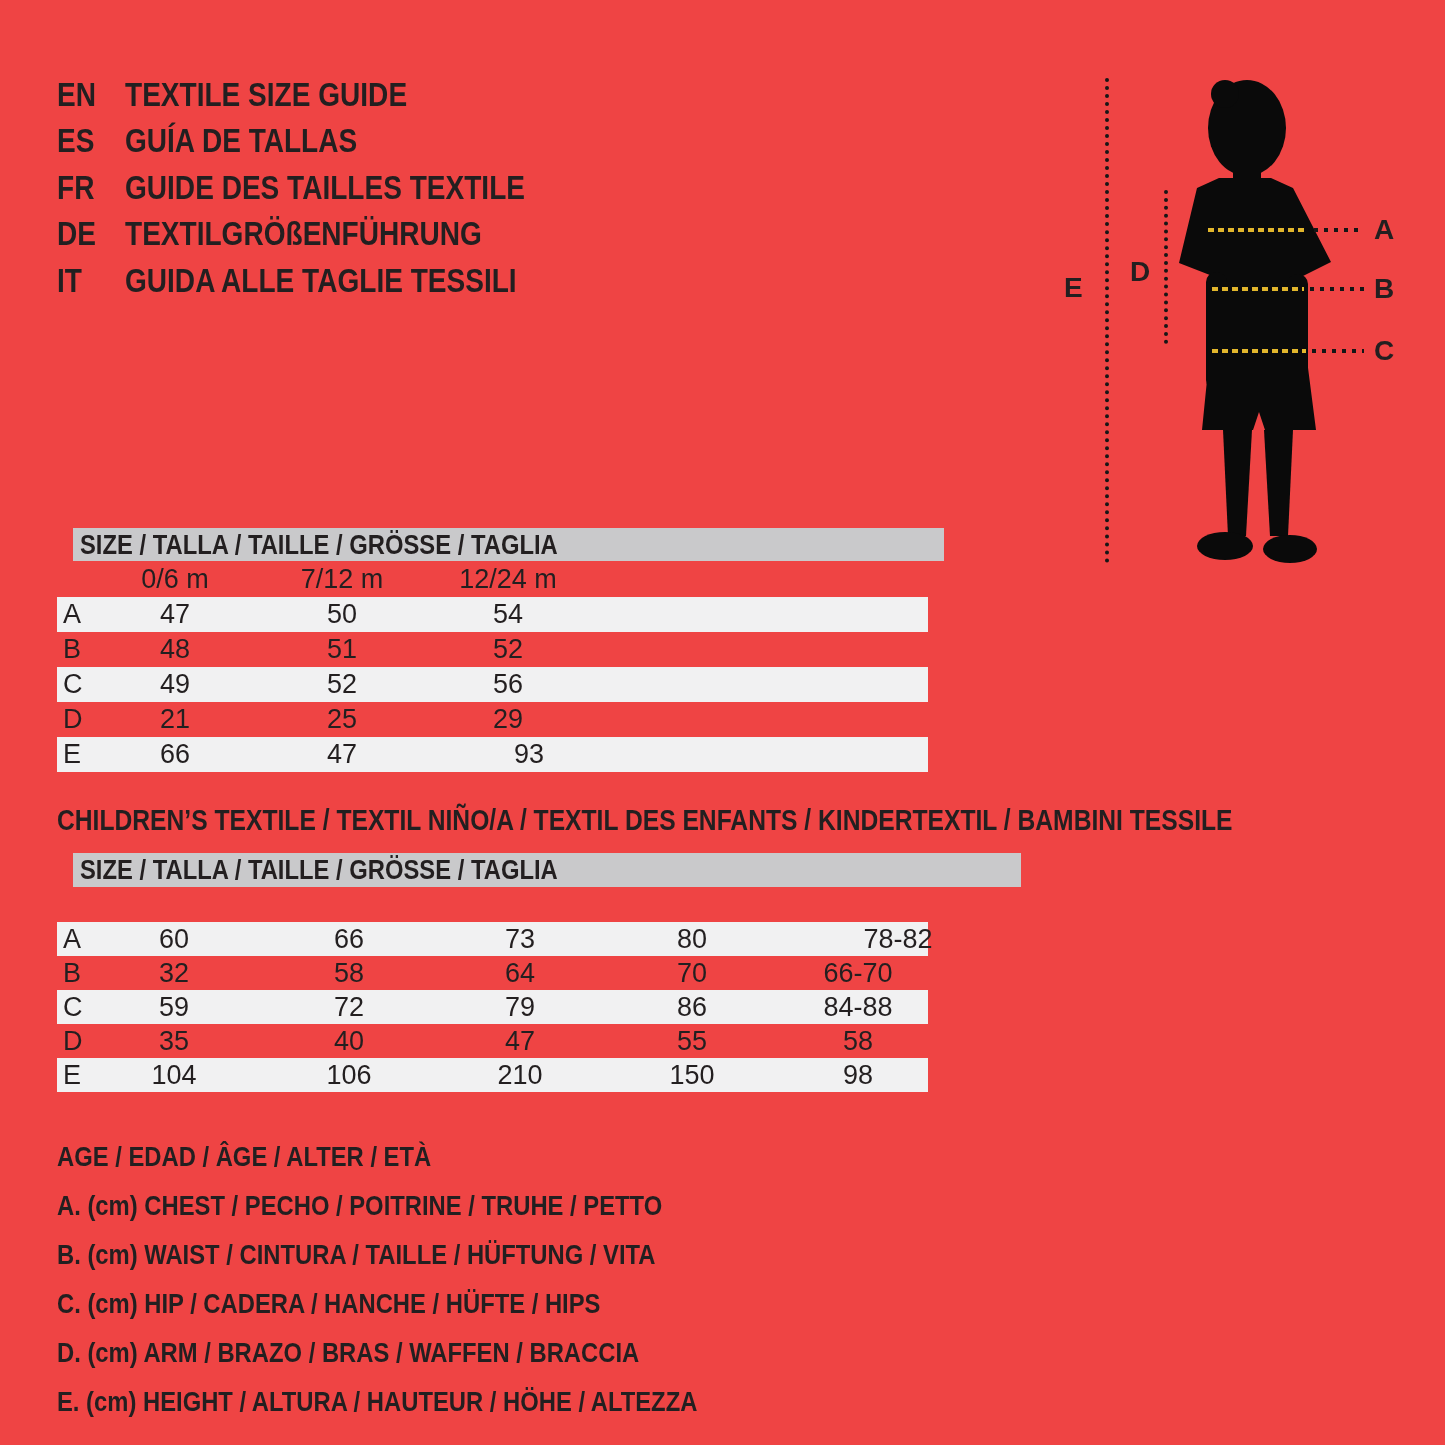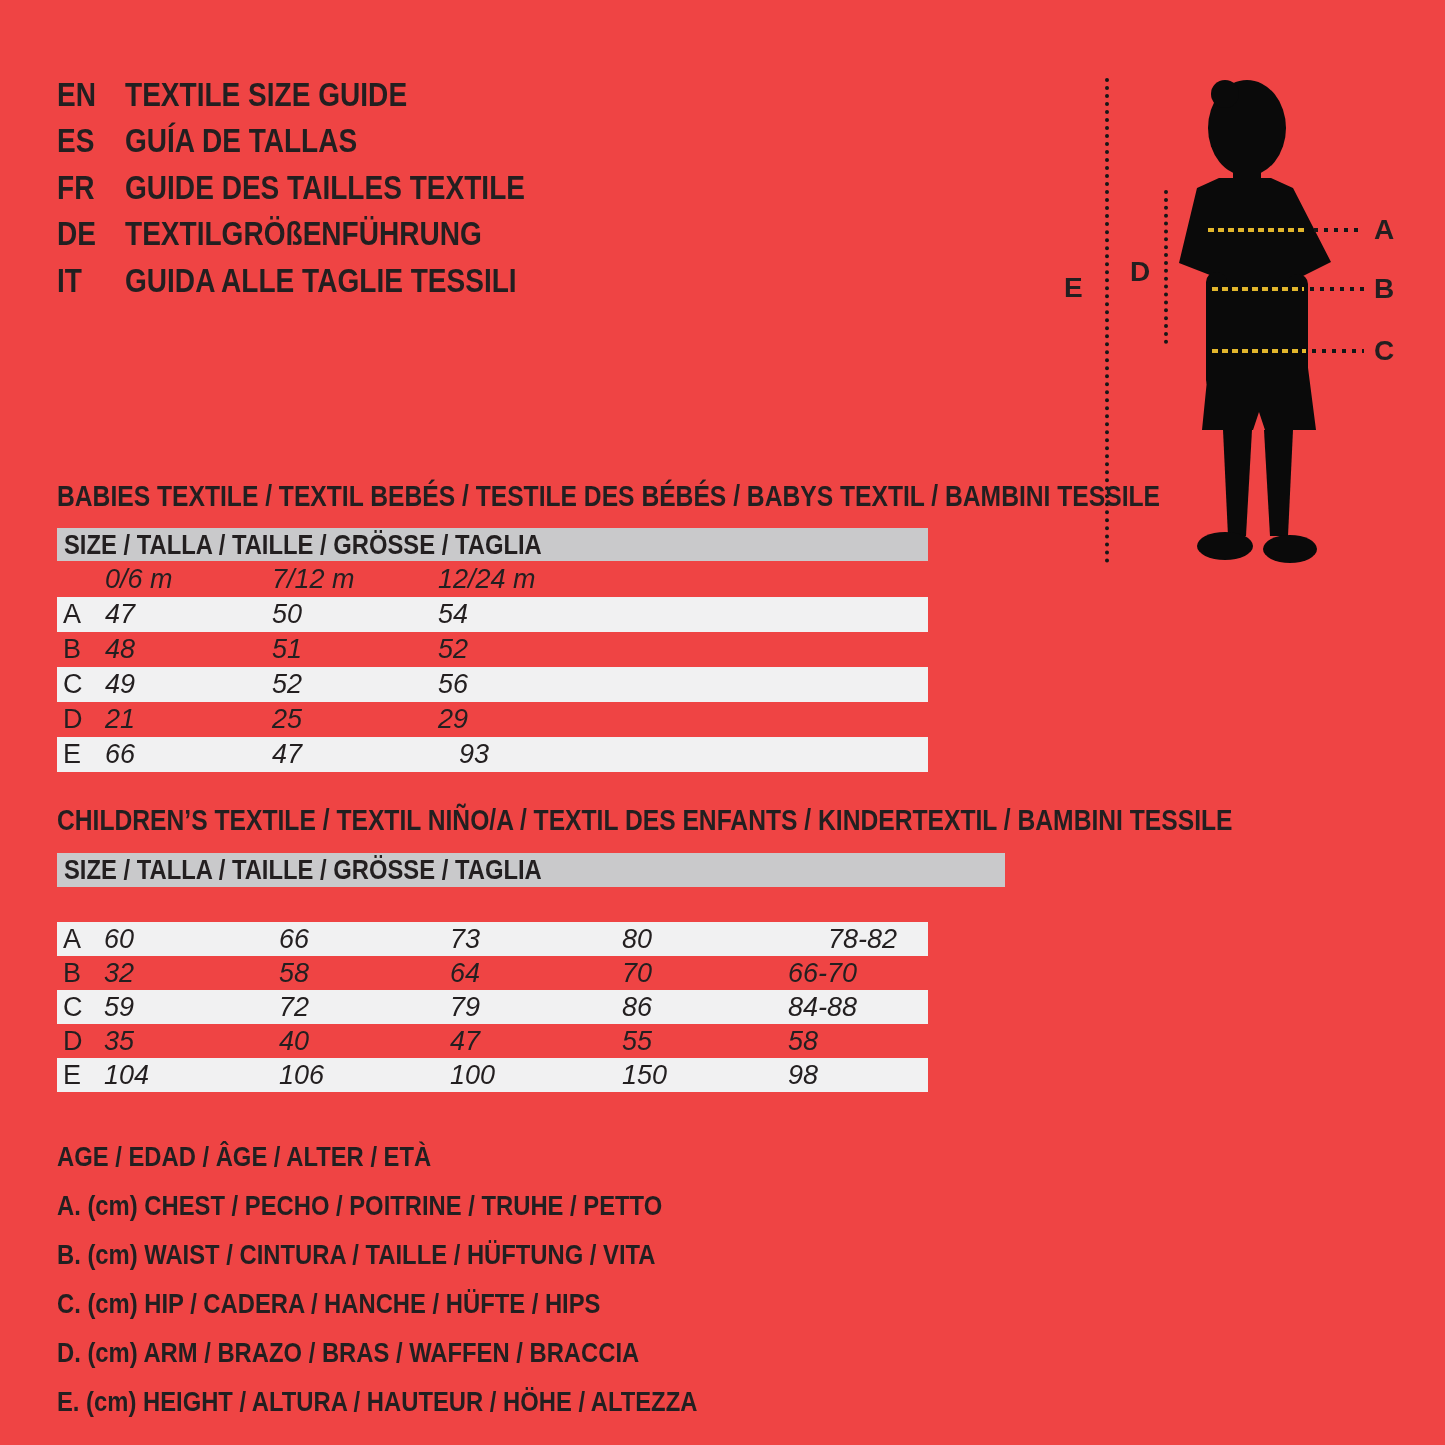--- a/index.html
+++ b/index.html
@@ -11,26 +11,26 @@
   
   .hrow{position:absolute;left:0;top:0;height:36px;line-height:36px;font-weight:bold;font-size:33px;}
   .hrow .lang{position:absolute;left:57px;}
   .hrow .htitle{position:absolute;left:125px;}
 
   
   .sect-heading{position:absolute;left:57px;height:30px;line-height:30px;font-size:29px;font-weight:bold;}
 
   
   .sizetable{position:absolute;left:57px;}
-  .bar{position:absolute;left:0;background:#c9c9cb;}
+  .bar{position:absolute;left:16px;background:#c9c9cb;}
   .bar .bartext{position:absolute;left:7px;top:0;font-size:28px;font-weight:bold;}
   .trow{position:absolute;left:0;width:871px;}
   .trow.stripe{background:#f1f1f2;}
   .rowlabel{position:absolute;left:6px;width:34px;font-size:27px;text-align:left;}
-  .cell{position:absolute;width:140px;font-size:27px;text-align:left;font-style:italic;}
+  .cell{position:absolute;width:140px;font-size:27px;text-align:center;}
 
   
   .legend-line{position:absolute;left:57px;height:30px;line-height:30px;font-size:28px;font-weight:bold;}
 
   
   .vdots{position:absolute;width:0;border-left:4px dotted #161616;}
   .hdots{position:absolute;height:4px;
          background:repeating-linear-gradient(90deg,#161616 0 4px,transparent 4px 10px);}
   .ydash{position:absolute;height:4px;
          background:repeating-linear-gradient(90deg,#e2b62c 0 6px,transparent 6px 10px);}
@@ -95,23 +95,20 @@
     <span class="mlabel" style="left:1374px;top:275px">B</span>
 
     <div class="hdots" style="left:1312px;top:349px;width:52px"></div>
     <div class="ydash" style="left:1212px;top:349px;width:94px"></div>
     <span class="mlabel" style="left:1374px;top:337px">C</span>
 
     <span class="mlabel" style="left:1130px;top:258px">D</span>
     <span class="mlabel" style="left:1064px;top:274px">E</span>
   </div>
 
-  <div class="sect-heading" style="top:481px">
-    <span class="cnd">BABIES TEXTILE / TEXTIL BEBÉS / TESTILE DES BÉBÉS / BABYS TEXTIL / BAMBINI TESSILE</span>
-  </div>
 
   <div class="sizetable" style="top:528px;width:871px;height:244px">
     <div class="bar" style="top:0;width:871px;height:33px">
       <span class="bartext cnd" style="line-height:33px">SIZE / TALLA / TAILLE / GRÖSSE / TAGLIA</span>
     </div>
     <div class="trow" style="top:33px;height:36px;line-height:36px">
       <span class="cell" style="left:48px">0/6 m</span>
       <span class="cell" style="left:215px">7/12 m</span>
       <span class="cell" style="left:381px">12/24 m</span>
     </div>
@@ -184,21 +181,21 @@
       <span class="cell" style="left:47px">35</span>
       <span class="cell" style="left:222px">40</span>
       <span class="cell" style="left:393px">47</span>
       <span class="cell" style="left:565px">55</span>
       <span class="cell" style="left:731px">58</span>
     </div>
     <div class="trow stripe" style="top:205px;height:34px;line-height:34px">
       <span class="rowlabel">E</span>
       <span class="cell" style="left:47px">104</span>
       <span class="cell" style="left:222px">106</span>
-      <span class="cell" style="left:393px">100</span>
+      <span class="cell" style="left:393px">210</span>
       <span class="cell" style="left:565px">150</span>
       <span class="cell" style="left:731px">98</span>
     </div>
   </div>
 
   <div>
     <div class="legend-line" style="top:1142px">
       <span class="cnd">AGE / EDAD / ÂGE / ALTER / ETÀ</span>
     </div>
     <div class="legend-line" style="top:1191px">

